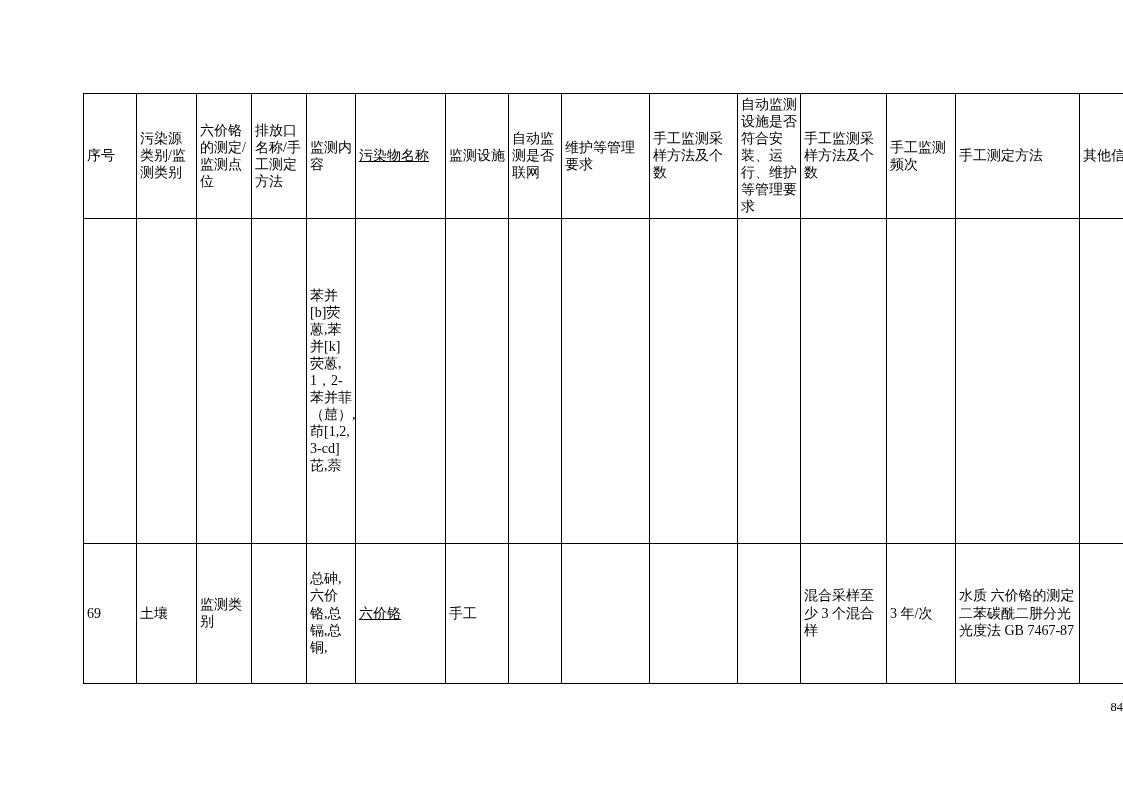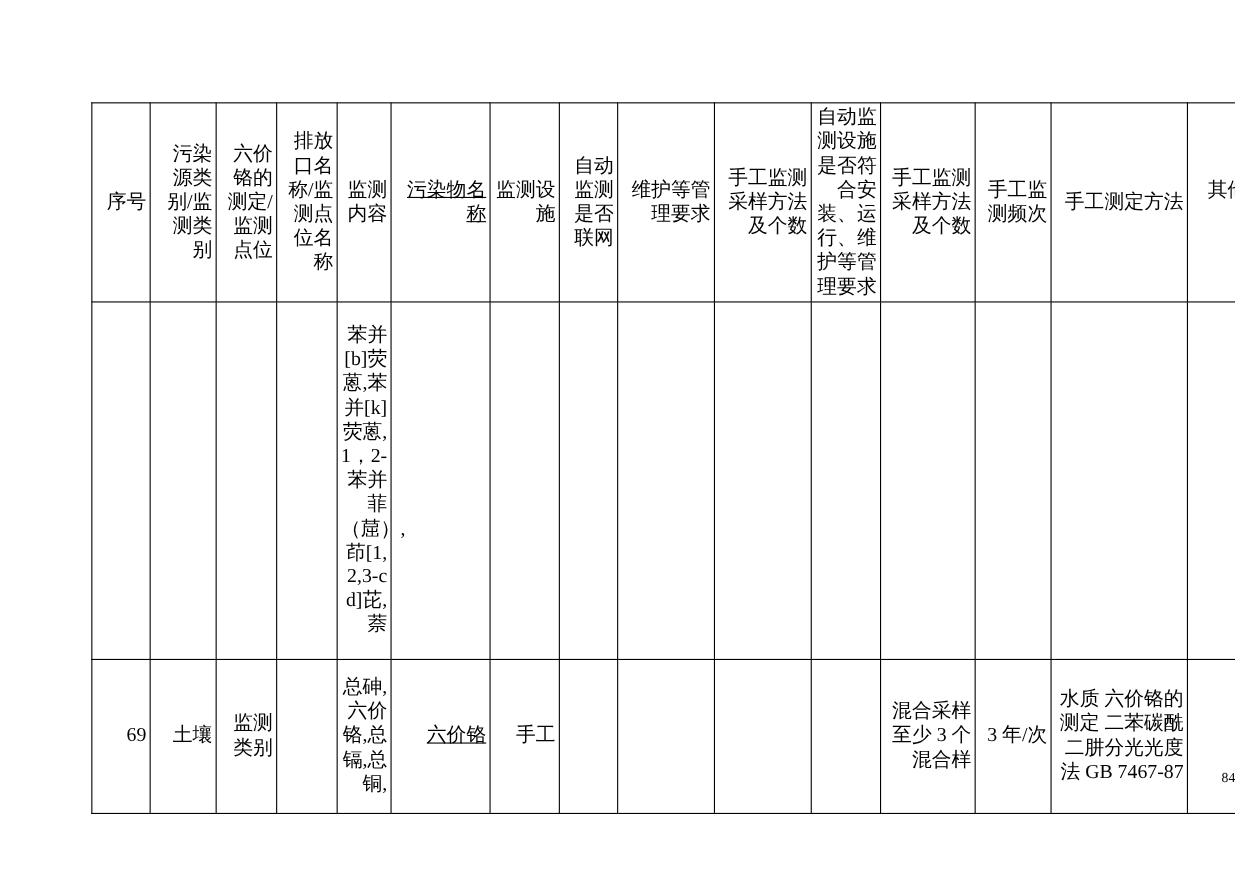--- a/index.html
+++ b/index.html
@@ -28,23 +28,23 @@
     top: 93px;
     width: 957px;
     border-collapse: collapse;
     table-layout: fixed;
   }
   table.monitor-table td,
   table.monitor-table th {
     border: 1px solid #000000;
     padding: 2px 3px;
     font-weight: normal;
-    font-size: 18px;
+    font-size: 14px;
     line-height: 1.22;
-    text-align: right;
+    text-align: left;
     vertical-align: middle;
     word-break: break-all;
   }
   thead td {
     height: 110px;
   }
   
   .c0  { width: 46px; }
   .c1  { width: 53px; }
   .c2  { width: 48px; }
@@ -85,21 +85,21 @@
 <body>
 
 <div class="page">
 
   <table class="monitor-table">
     <thead>
       <tr>
         <td class="c0">序号</td>
         <td class="c1">污染源类别/监测类别</td>
         <td class="c2">六价铬的测定/监测点位</td>
-        <td class="c3">排放口名称/监测点位名称</td>
+        <td class="c3">排放口名称/手工测定方法</td>
         <td class="c4">监测内容</td>
         <td class="c5">污染物名称</td>
         <td class="c6">监测设施</td>
         <td class="c7">自动监测是否联网</td>
         <td class="c8">维护等管理要求</td>
         <td class="c9">手工监测采样方法及个数</td>
         <td class="c10">自动监测设施是否符合安装、运行、维护等管理要求</td>
         <td class="c11">手工监测采样方法及个数</td>
         <td class="c12">手工监测频次</td>
         <td class="c13">手工测定方法</td>

